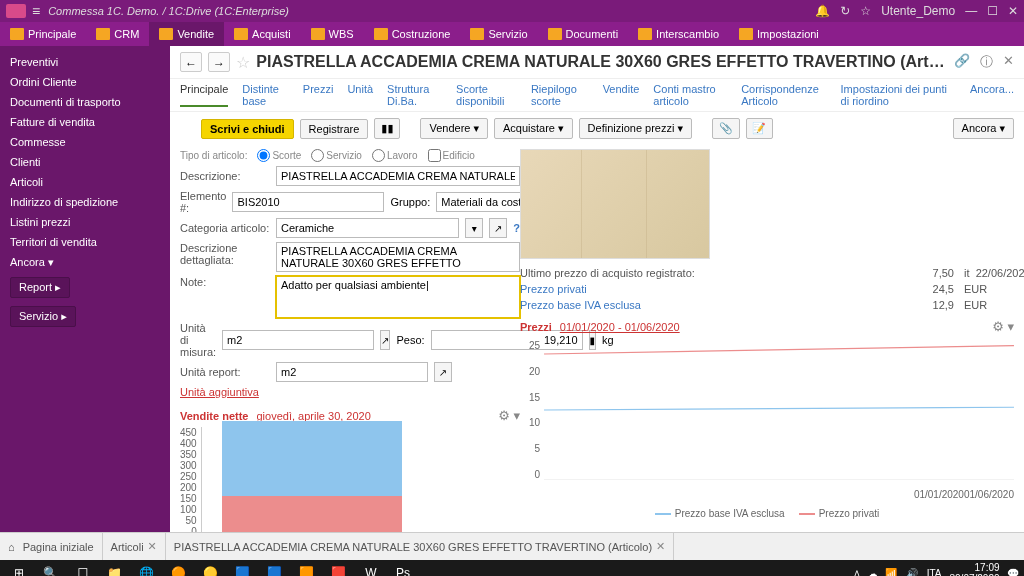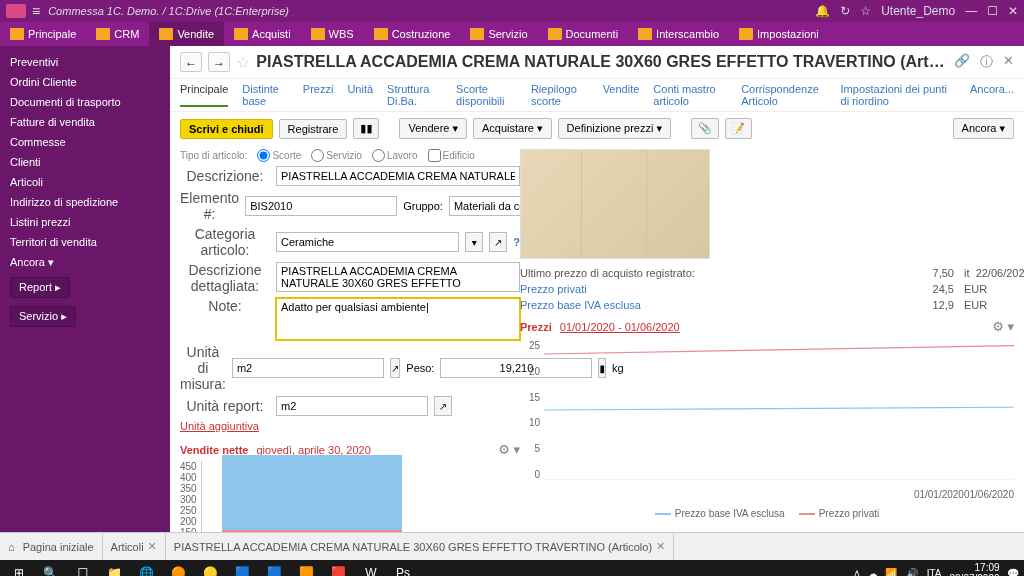--- a/index.html
+++ b/index.html
@@ -36,31 +36,31 @@
 .headicons { display:flex; gap:10px; color:#888; font-size:13px; }
 
 
 .tabs { display:flex; gap:14px; padding:4px 10px; border-bottom:1px solid #eee; font-size:11px; }
 .tab { color:#3a78c3; cursor:pointer; }
 .tab.active { color:#333; border-bottom:2px solid #4a8a2a; padding-bottom:2px; }
 
 
 .toolbar { display:flex; gap:6px; padding:6px 10px; align-items:center; }
 .btn { padding:3px 8px; border:1px solid #bbb; background:#f5f5f5; border-radius:2px; font-size:11px; cursor:pointer; }
-.btn.primary { background:#f5d500; border-color:#d5b500; font-weight:bold; }
+.btn.primary { background:#f5d500; border-color:#d5b500; font-weight:bold;margin-left:21px; }
 .btn.icon { padding:3px 6px; }
 .toolbar .spacer { flex:1; }
 
 
 .formbody { flex:1; padding:4px 10px 10px 10px; overflow:hidden; display:flex; }
 .leftcol { width:340px; display:flex; flex-direction:column; gap:4px; }
 .rightcol { flex:1; display:flex; flex-direction:column; gap:6px; }
 
 .frow { display:flex; align-items:center; gap:6px; }
-.flabel { width:90px; color:#555; font-size:14px;text-align:center; }
+.flabel { width:90px; color:#555; font-size:11px; }
 .finput { flex:1; border:1px solid #bbb; padding:2px 4px; font-size:11px; height:20px; background:#fff; }
 .ftextarea { flex:1; border:1px solid #bbb; padding:2px 4px; font-size:11px; resize:none; background:#fff; }
 .ftextarea.focused { border:1px solid #e5c100; box-shadow:0 0 0 1px #e5c100; }
 .fbtn { width:18px; height:20px; border:1px solid #bbb; background:#f5f5f5; font-size:10px; cursor:pointer; display:flex; align-items:center; justify-content:center; }
 .linkred { color:#c33; text-decoration:underline; cursor:pointer; font-size:11px; }
 .qmark { color:#3a78c3; font-weight:bold; cursor:pointer; }
 
 .radio-row { display:flex; gap:10px; align-items:center; font-size:10px; color:#888; }
 .radio-row label { display:flex; align-items:center; gap:2px; }
 
@@ -281,21 +281,21 @@
         </div>
         <div class="frow" style="align-items:flex-start">
           <span class="flabel">Note:</span>
           <textarea class="ftextarea focused" rows="3" style="">Adatto per qualsiasi ambiente|</textarea>
         </div>
         <div class="frow">
           <span class="flabel">Unità di misura:</span>
           <input class="finput" style="flex: 0 0 50px;" value="m2">
           <span class="fbtn">↗</span>
           <span>Peso:</span>
-          <input class="finput" style="flex: 0 0 60px; text-align: center;" value="19,210">
+          <input class="finput" style="flex: 0 0 60px; text-align: right;" value="19,210">
           <span class="fbtn">▮</span>
           <span>kg</span>
         </div>
         <div class="frow">
           <span class="flabel">Unità report:</span>
           <input class="finput" style="flex: 0 0 50px;" value="m2">
           <span class="fbtn">↗</span>
         </div>
         <div class="frow">
           <span class="linkred">Unità aggiuntiva</span>

